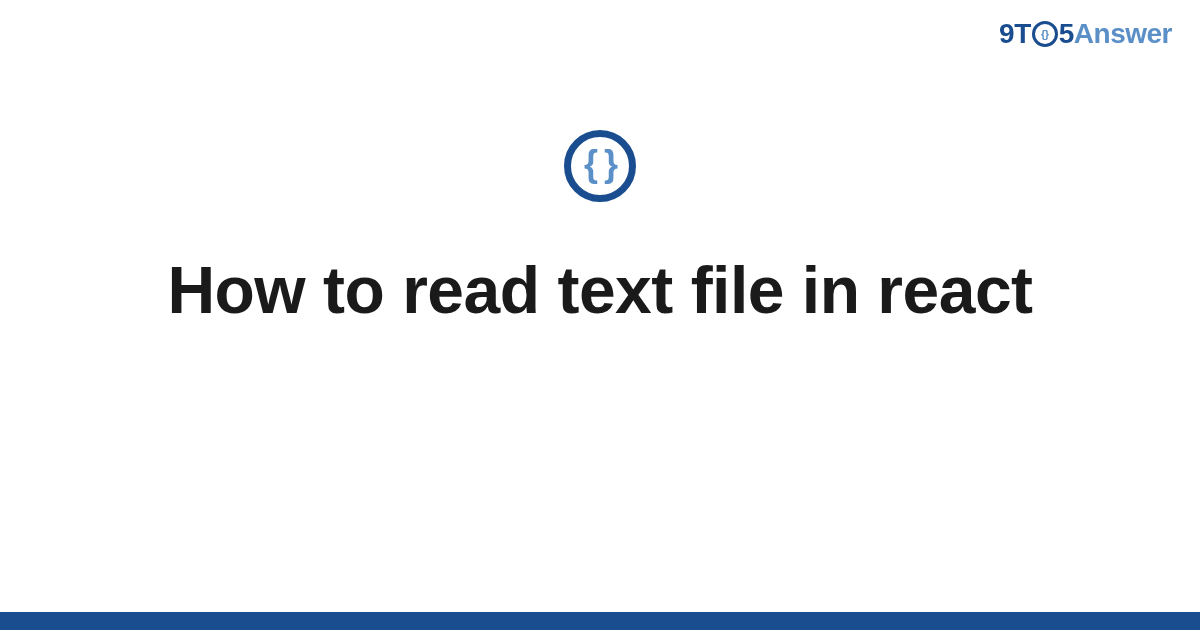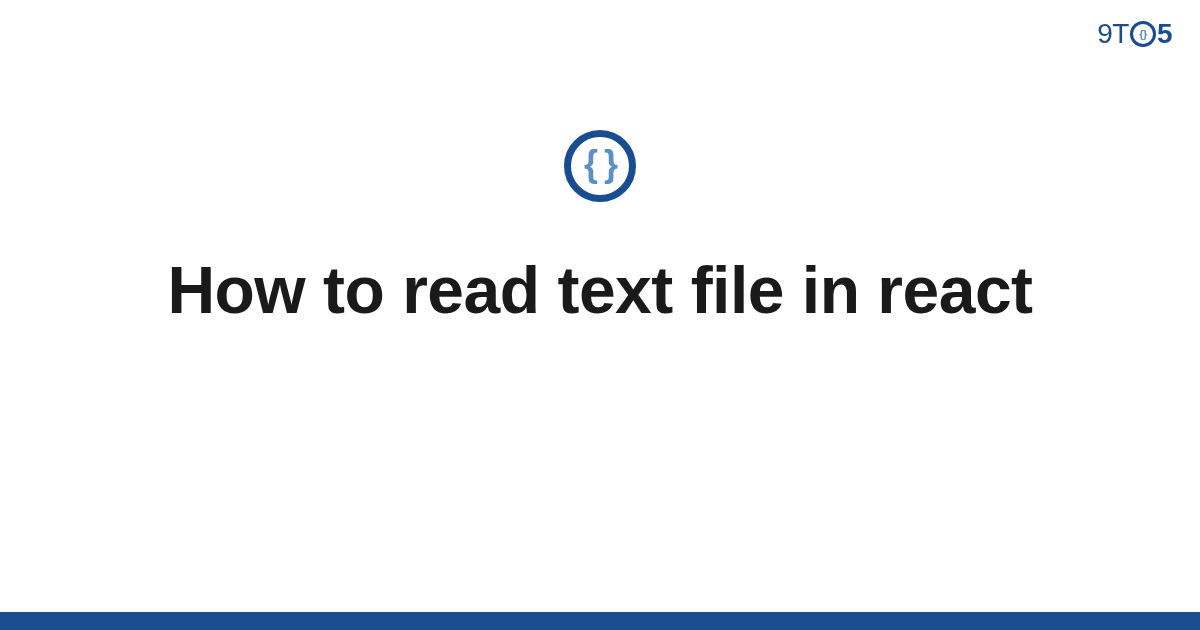--- a/index.html
+++ b/index.html
@@ -20,21 +20,21 @@
       top: 18px;
       right: 28px;
       font-size: 28px;
       font-weight: 700;
       letter-spacing: -0.5px;
       display: flex;
       align-items: center;
     }
     .logo-9t {
       color: #1a4d8f;
-      font-weight: 400;
+      font-weight: 700;
     }
     .logo-circle {
       display: inline-flex;
       align-items: center;
       justify-content: center;
       width: 26px;
       height: 26px;
       border: 3px solid #1a4d8f;
       border-radius: 50%;
       margin: 0 1px;
@@ -100,20 +100,21 @@
   </style>
 </head>
 <body>
 
 <div class="logo-brand">
   <span class="logo-9t">9T</span>
   <span class="logo-circle">
     <span class="logo-circle-inner">{}</span>
   </span>
   <span class="logo-5">5</span>
+  <span class="logo-answer">Answer</span>
 </div>
 
 <div class="center-icon">
   <span class="center-braces">{ }</span>
 </div>
 
 <h1 class="title">How to read text file in react</h1>
 
 <div class="footer-bar"></div>
 

